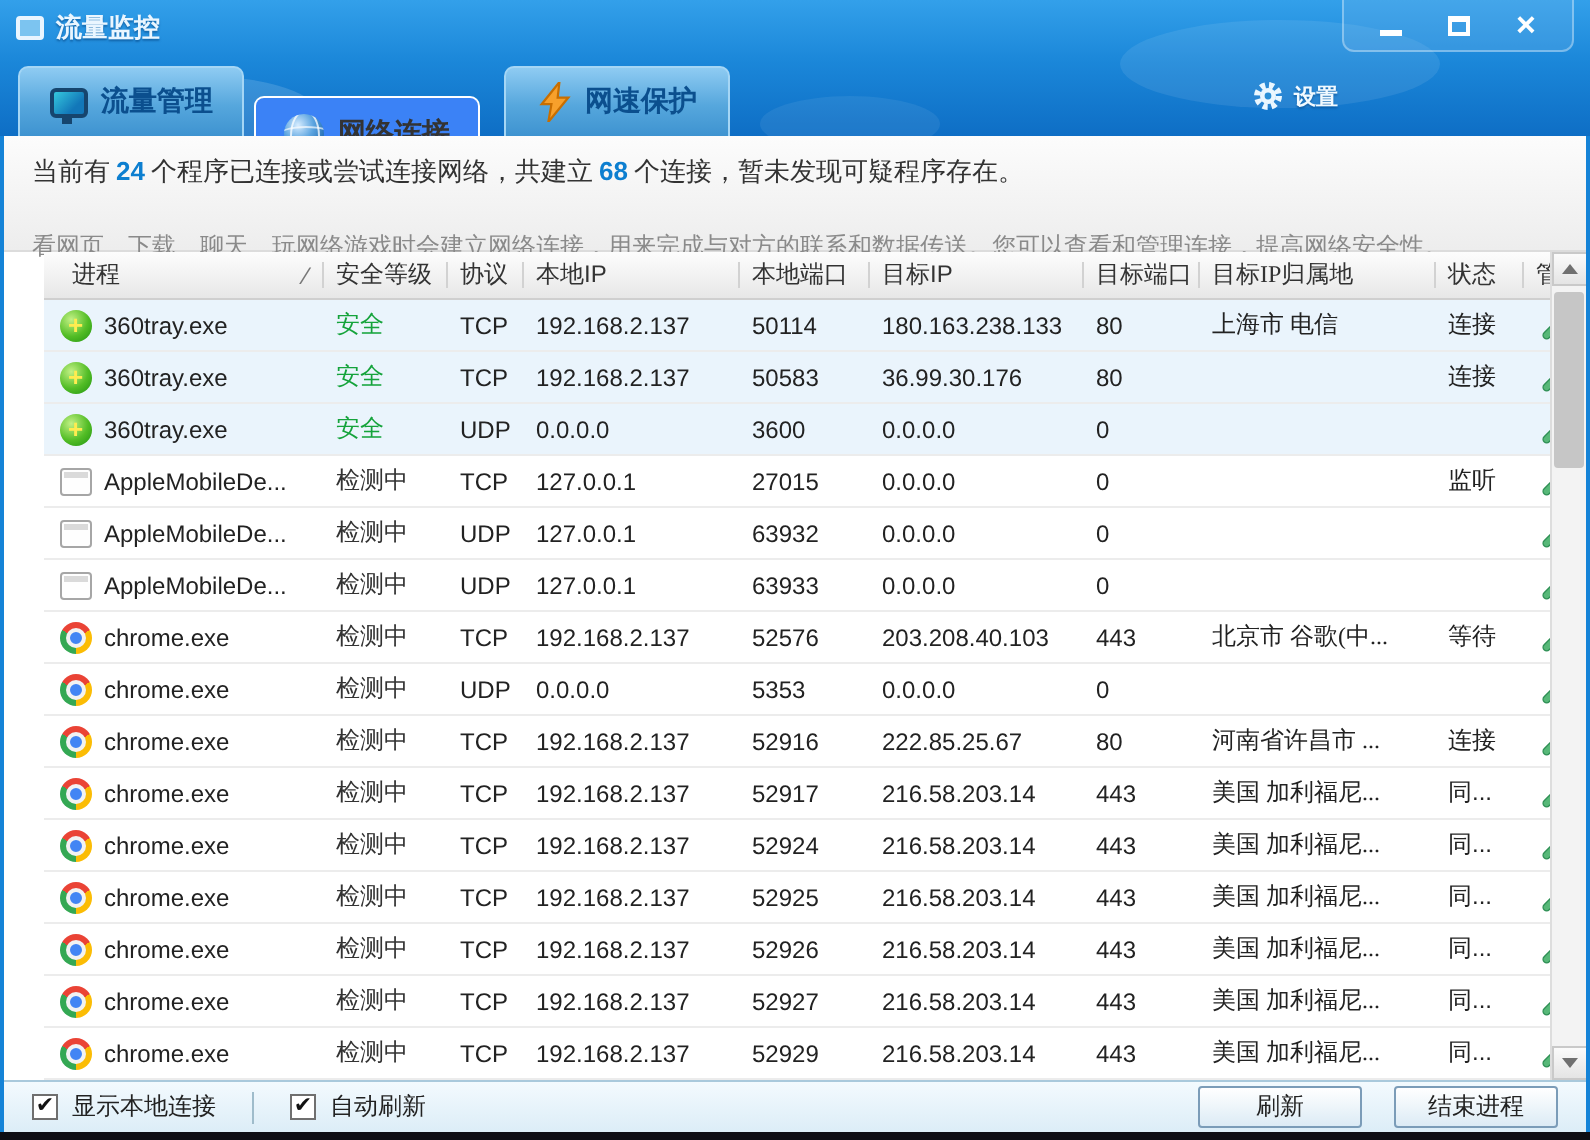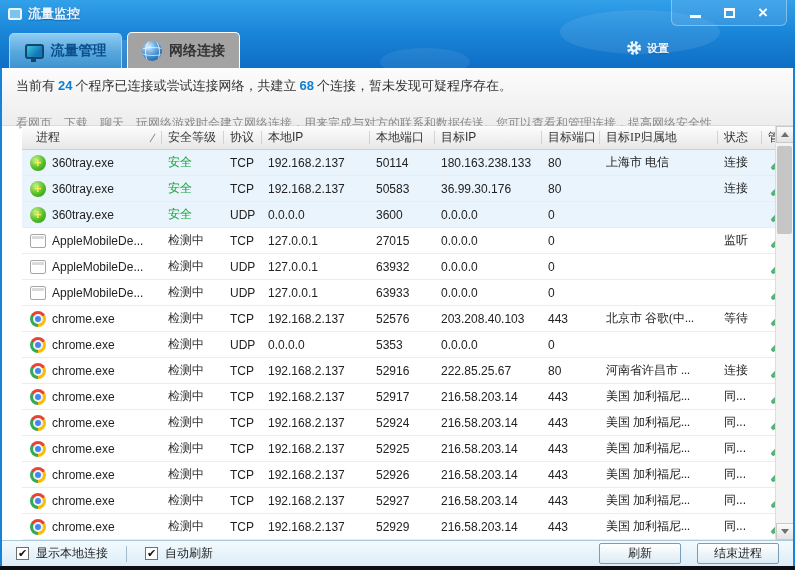--- a/index.html
+++ b/index.html
@@ -22,21 +22,21 @@
   .glyph-min { width:11px; height:3px; background:#fff; margin-top:8px; }
   .glyph-max { width:11px; height:10px; border:2px solid #fff; border-top-width:3px; }
   .glyph-close { color:#fff; font-size:17px; font-weight:bold; line-height:1; }
 
   
   .tabbar { position:absolute; left:0; top:28px; width:683px; height:40px;padding-left:11px; }
   .tab { position:absolute; top:5px; height:35px; width:113px; border-radius:5px 5px 0 0;
     display:flex; align-items:center; justify-content:center; gap:7px;
     background:linear-gradient(180deg,#8ecbf2 0%, #56a7dd 55%, #3e93d0 100%);
     border:1px solid #a5d6f5; border-bottom:none; color:#0b4f8e; font-weight:bold; font-size:14px; }
-  .tab.active { background:#a3a3a3; border-color:#fff; color:#333; height:36px; top:4px; }
+  .tab.active { background:#3b82f6; border-color:#fff; color:#333; height:36px; top:20px; }
   .tab1 { left:9px; } .tab2 { left:127px; } .tab3 { left:252px; }
 
   .ic-monitor { width:19px; height:15px; border:2px solid #16456e; border-radius:3px;
     background:linear-gradient(135deg,#35c8de 0%, #1277b9 70%); position:relative; }
   .ic-monitor::after { content:''; position:absolute; left:4px; bottom:-5px; width:5px; height:3px; background:#16456e; }
   .ic-globe { width:20px; height:20px; border-radius:50%;
     background:radial-gradient(circle at 35% 28%, #d6ecff 0%, #5ba4e0 40%, #1a64ab 80%); position:relative; overflow:hidden; }
   .ic-globe::before { content:''; position:absolute; left:3px; top:-2px; width:13px; height:24px;
     border:1.5px solid rgba(255,255,255,0.75); border-radius:50%; }
   .ic-globe::after { content:''; position:absolute; left:-3px; top:6px; width:26px; height:7px;
@@ -137,20 +137,26 @@
   </div>
 
   <div class="tabbar">
     <div class="tab tab1">
       <span class="ic-monitor"></span>
       <span>流量管理</span>
     </div>
     <div class="tab tab2 active">
       <span class="ic-globe"></span>
       <span>网络连接</span>
+    </div>
+    <div class="tab tab3">
+      <svg width="17" height="20" viewBox="0 0 14 18">
+        <path d="M9 0 L1 10 h4.4 L4 18 L13 7 H8.2 Z" fill="#f7a02b" stroke="#c86e00" stroke-width="1"></path>
+      </svg>
+      <span>网速保护</span>
     </div>
     <div class="settings">
       <svg class="gear" width="16" height="16" viewBox="0 0 16 16">
         <circle cx="8" cy="8" r="5.4" fill="none" stroke="#eaf7ff" stroke-width="3.2" stroke-dasharray="2.4 1.9"></circle>
         <circle cx="8" cy="8" r="4" fill="#eaf7ff"></circle>
         <circle cx="8" cy="8" r="1.7" fill="#2a8fd6"></circle>
       </svg>
       <span>设置</span>
     </div>
   </div>

